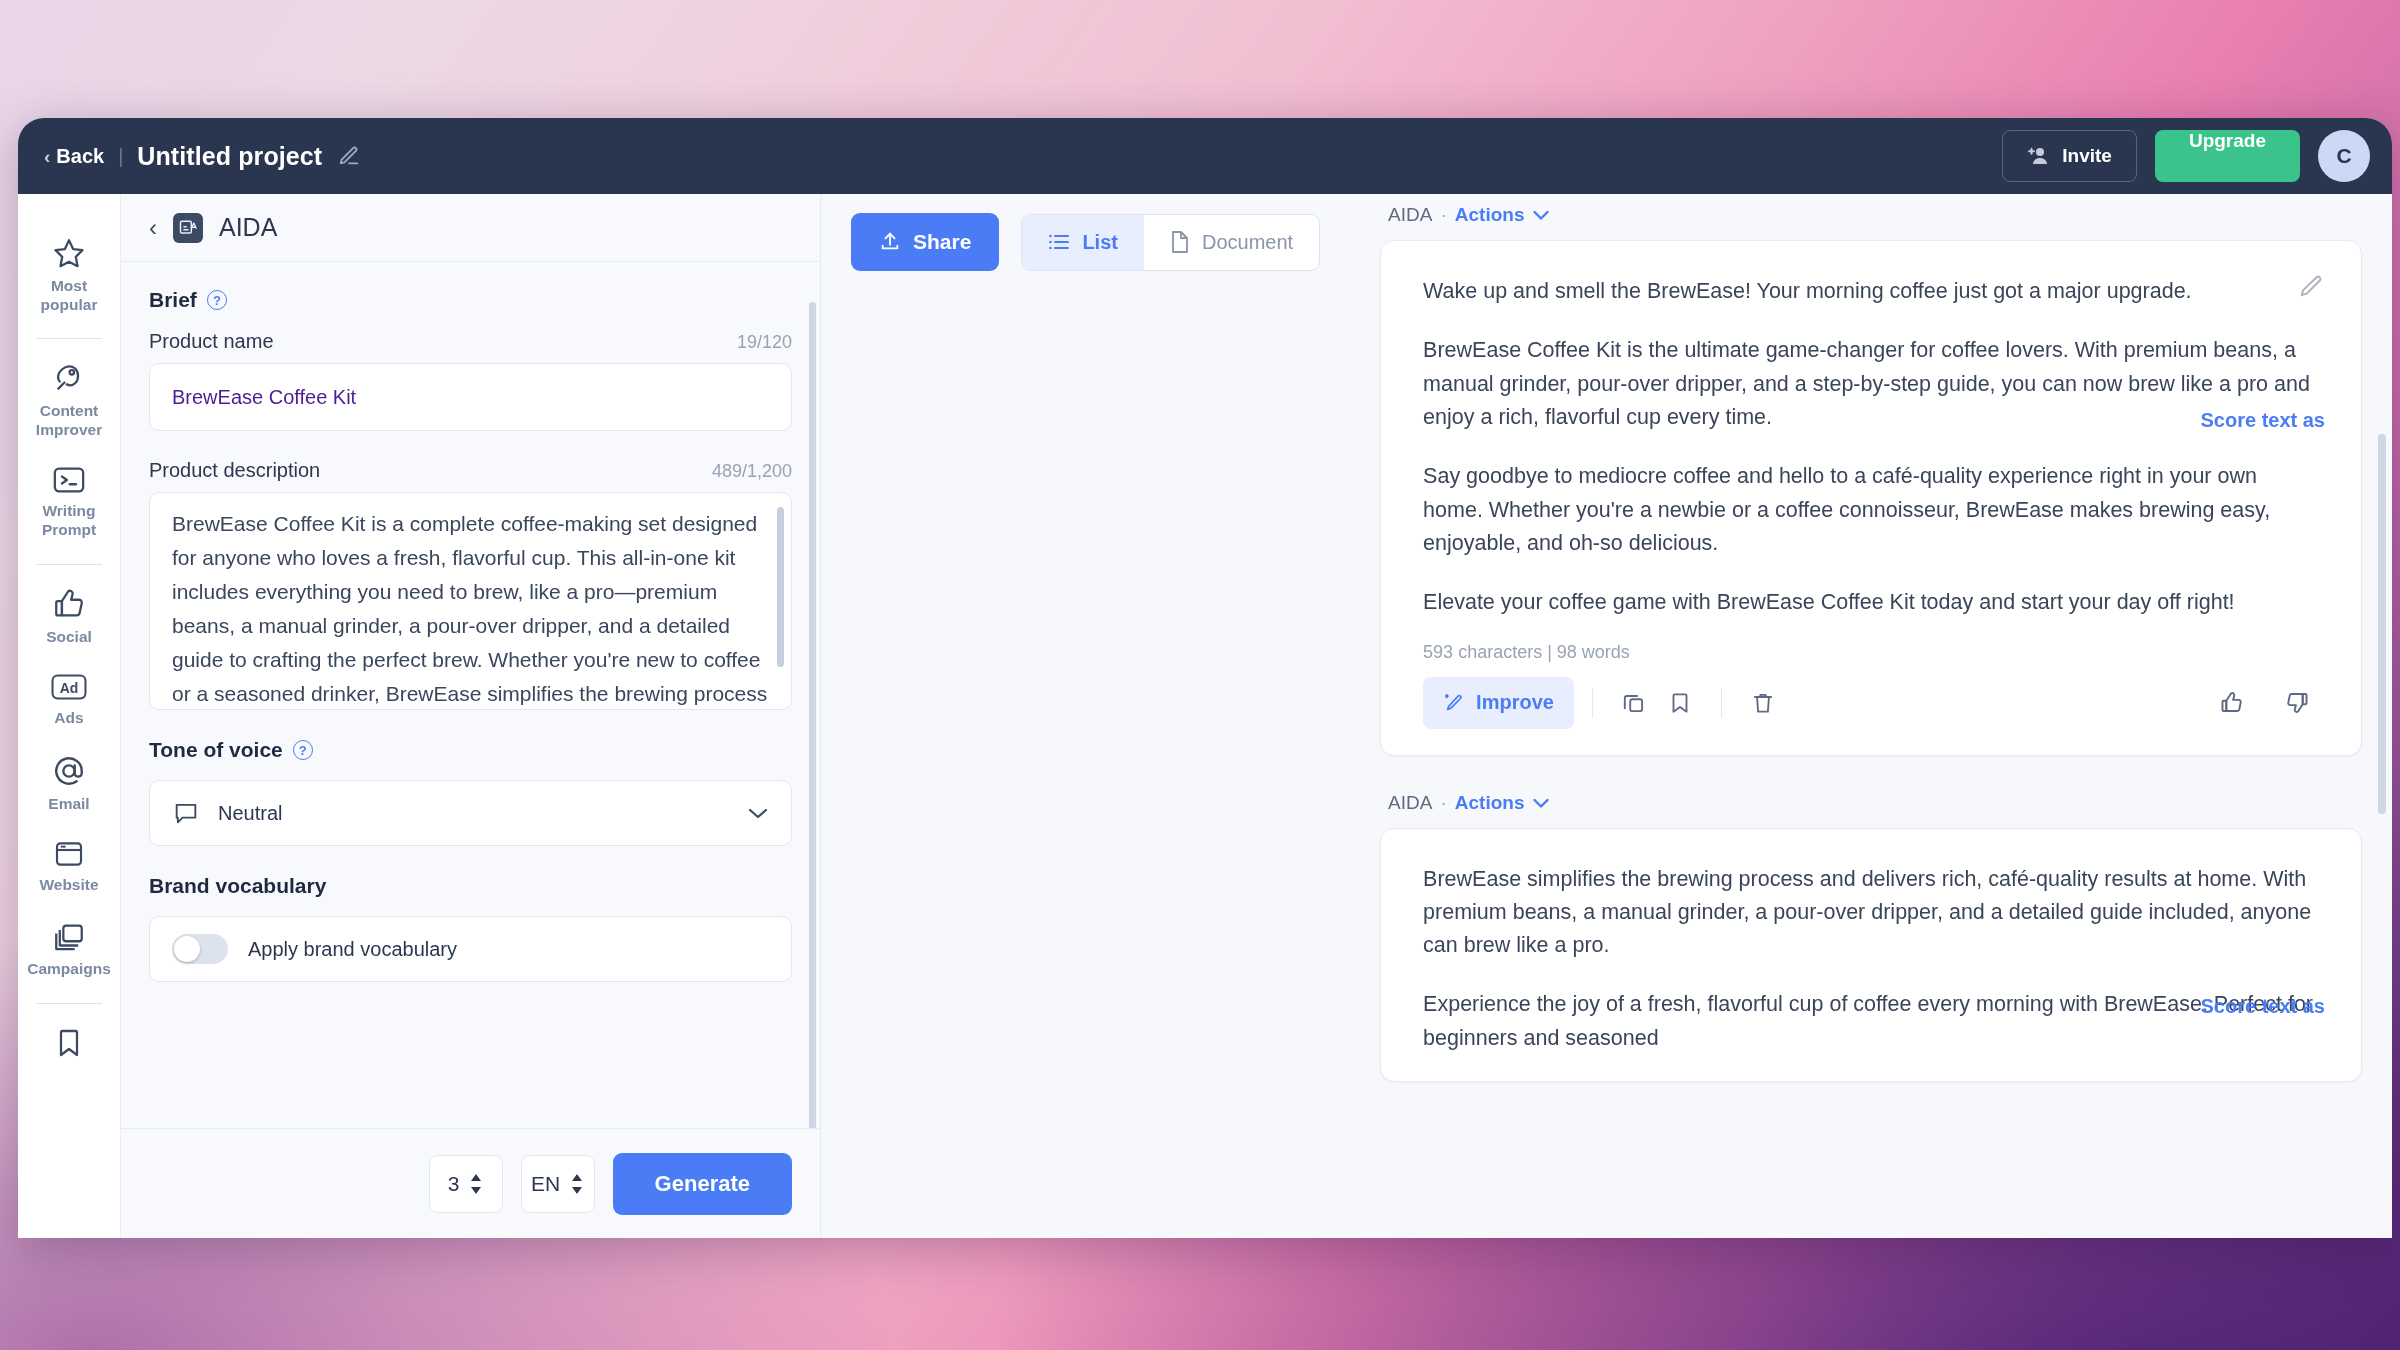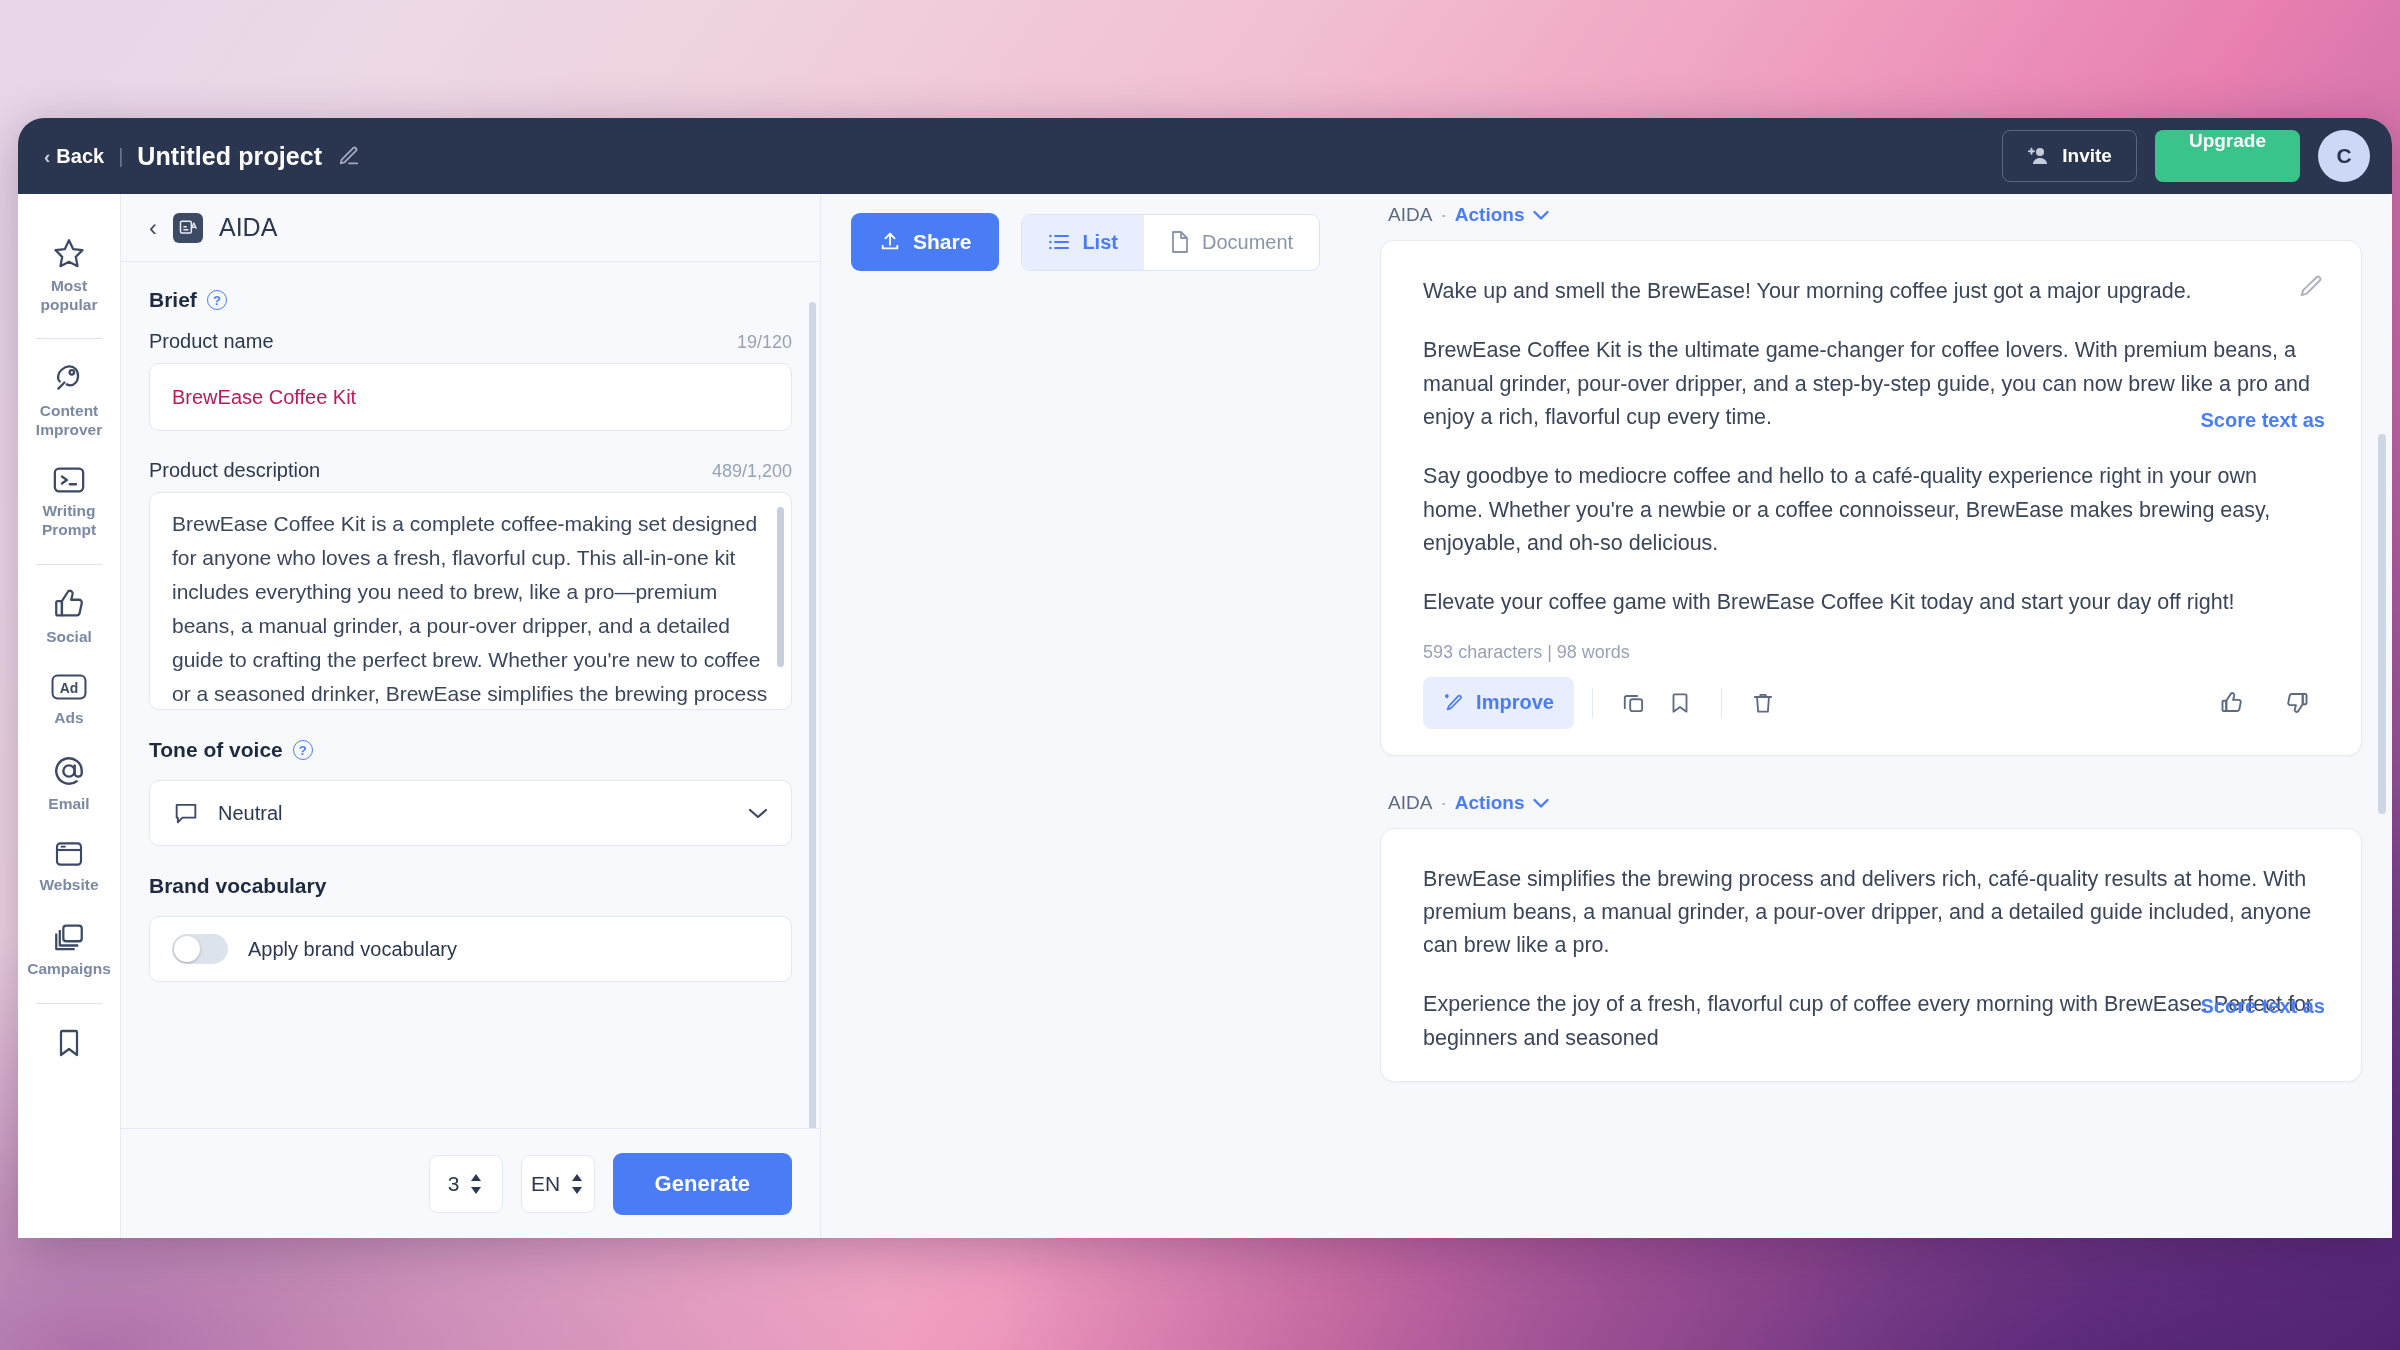--- a/index.html
+++ b/index.html
@@ -87,21 +87,21 @@
   .lp-scroll { flex:1; overflow:hidden; padding: 26px 28px 0 28px; position:relative;}
   .field-head { display:flex; align-items:baseline; justify-content:space-between; }
   .section-title { font-size:21px; font-weight:700; color:#1f2a40; display:flex; align-items:center; gap:10px;}
   .qmark { width:20px;height:20px;border-radius:50%;border:1.6px solid #4a7df5;color:#4a7df5;font-size:13px;
            display:inline-flex;align-items:center;justify-content:center;font-weight:700;}
   .field-label { font-size:20px; color:#2c3750; }
   .counter { font-size:18px; color:#98a2b5; }
   .mt18 { margin-top:18px; } .mt28{margin-top:28px;} .mt10{margin-top:10px;}
   .input-box {
     background:#fff; border:1px solid #e2e8f2; border-radius:10px; height:68px;
-    display:flex; align-items:center; padding:0 22px; font-size:20px; color:#be185d;
+    display:flex; align-items:center; padding:0 22px; font-size:20px; color:#4c1d95;
   }
   .textarea-box {
     background:#fff; border:1px solid #e2e8f2; border-radius:10px; height:218px;
     padding:14px 22px 16px 22px; font-size:21px; line-height:1.62; color:#3a465c; overflow:hidden;
     position:relative;
   }
   .ta-scroll { position:absolute; right:7px; top:14px; width:7px; height:160px; background:#c7cfdd; border-radius:4px;}
   .select-box {
     background:#fff;border:1px solid #e2e8f2;border-radius:10px;height:66px;display:flex;align-items:center;
     padding:0 22px; gap:18px; font-size:20px; color:#2c3750; cursor:pointer;

